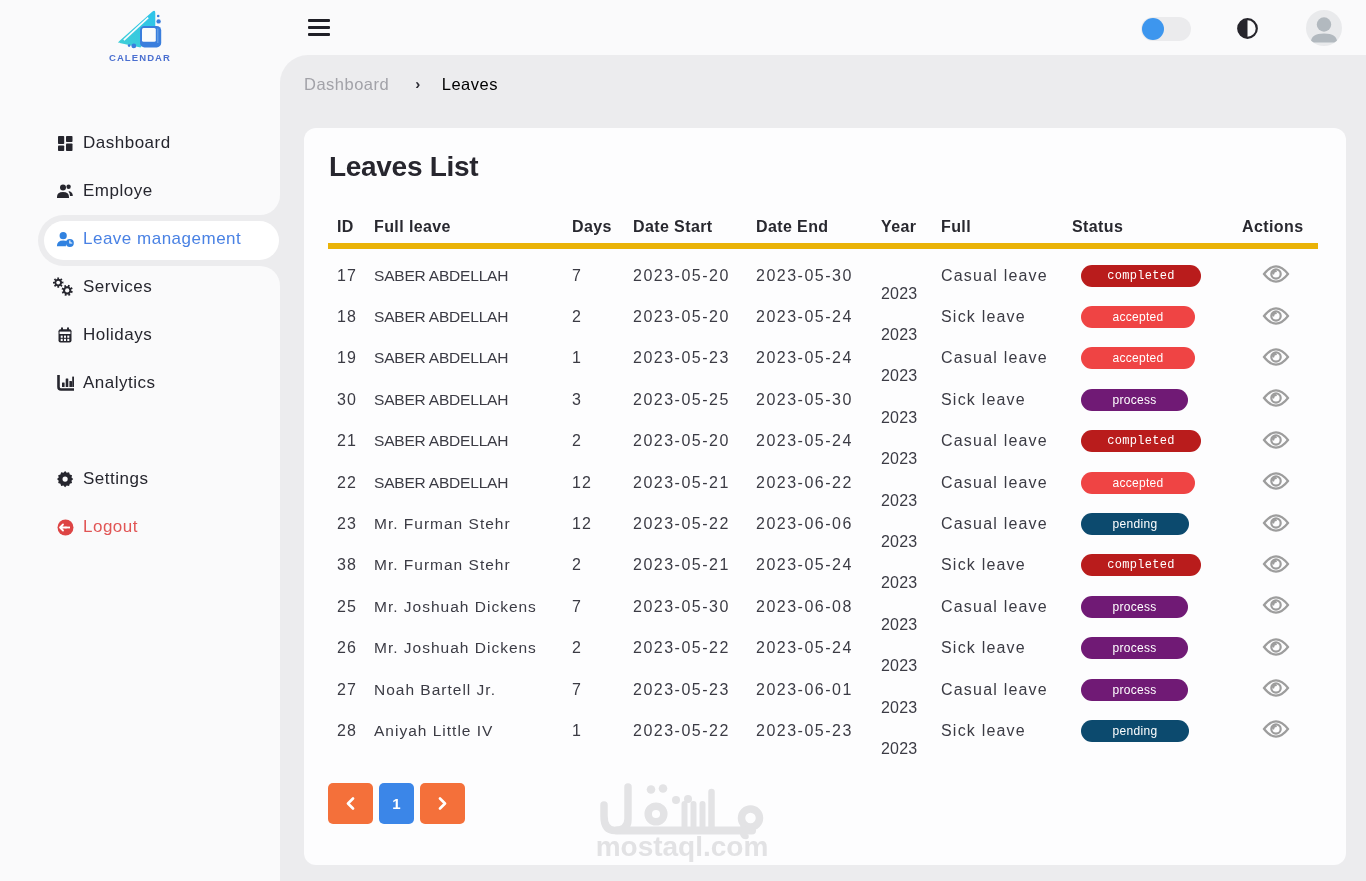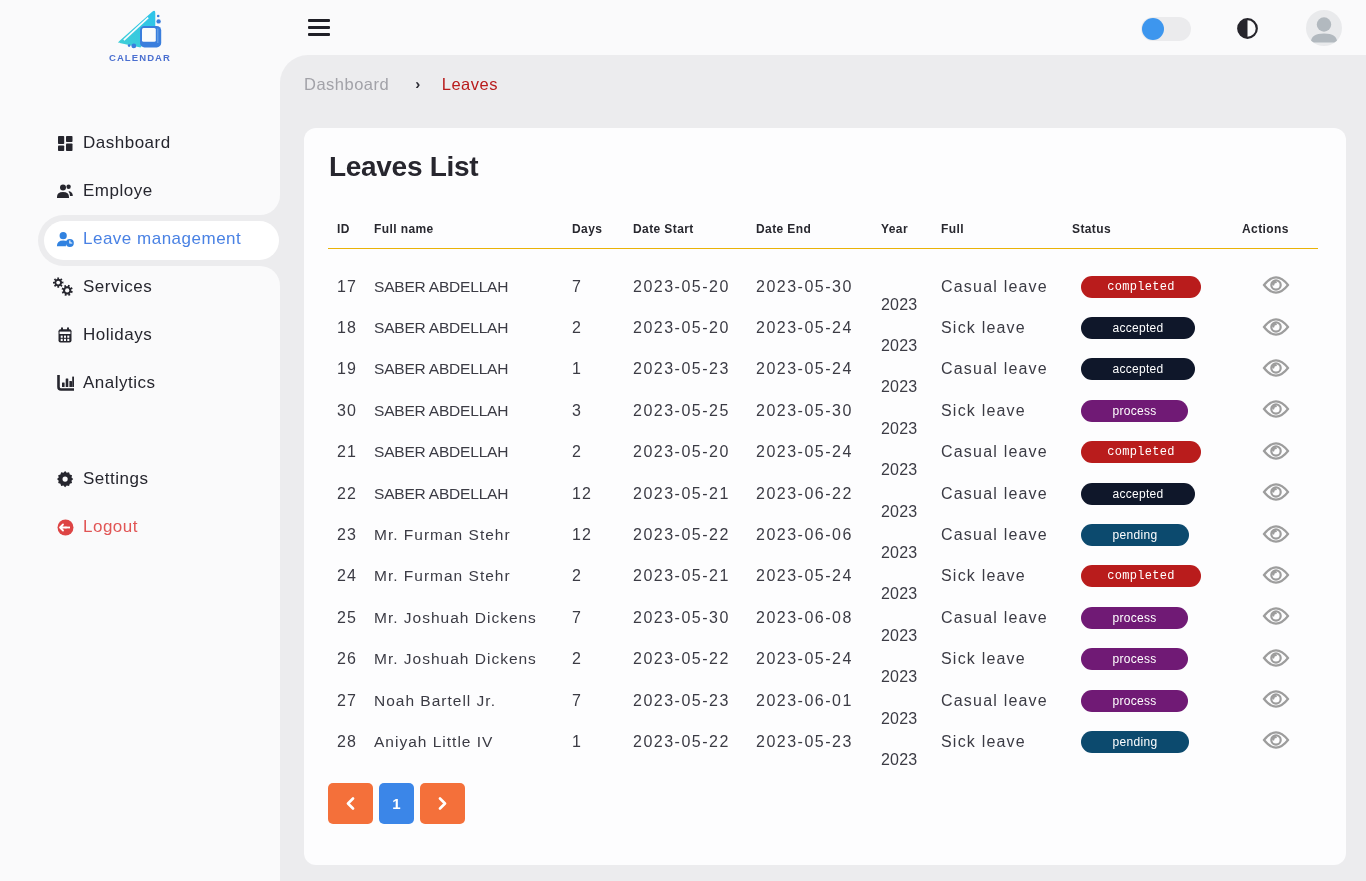--- a/index.html
+++ b/index.html
@@ -37,50 +37,50 @@
   .menu { position:absolute; left:0; top:119px; width:280px; }
   .mi { position:absolute; left:56px; height:48px; display:flex; align-items:center; font-size:17px; color:#26262e; letter-spacing:0.5px; }
   .mi .ic { width:18px; height:18px; margin-right:9px; display:flex; align-items:center; justify-content:center; }
   .mi.blue { color:#4a82e4; }
   .mi.red { color:#e15555; }
 
   
   .crumbs { position:absolute; left:304px; top:75px; font-size:16.5px; letter-spacing:0.5px; }
   .crumbs .c1 { color:#a2a2a8; }
   .crumbs .sep { color:#2b2b33; font-size:15px; font-weight:bold; padding-left:26px; padding-right:21px; position:relative; top:-1px; }
-  .crumbs .c2 { color:#b91c1c; }
+  .crumbs .c2 { color:#000000; }
 
   
   .card { position:absolute; left:304px; top:128px; width:1042px; height:737px; background:#fdfdfe; border-radius:12px; }
   .card h1 { font-size:28px; font-weight:bold; color:#27262e; letter-spacing:-0.3px; position:absolute; left:25px; top:24.5px; line-height:1; }
 
   .tbl { position:absolute; left:24px; top:82px; width:990px; }
   .trow { display:flex; align-items:center; height:41.4px; position:relative; font-size:16px; color:#3b3b44; letter-spacing:0.2px; }
   .trow:not(.head) .c-name { font-size:15.5px; letter-spacing:-0.2px; }
   .trow:not(.head) .c-name.mc { letter-spacing:1px; }
   .trow:not(.head) .c-ds, .trow:not(.head) .c-de { letter-spacing:1.5px; }
   .trow:not(.head) .c-type { letter-spacing:1.2px; }
   .trow:not(.head) .c-id, .trow:not(.head) .c-days { letter-spacing:1px; }
   .trow:not(.head) .c-year { letter-spacing:0.2px;margin-top:36px; }
-  .trow.head { height:39px; margin-bottom:17px; font-weight:bold; color:#28282f; border-bottom:1px solid #eab308; font-size:12px; letter-spacing:0.4px; }
+  .trow.head { height:39px; margin-bottom:6px; font-weight:bold; color:#28282f; border-bottom:6px solid #eab308; font-size:16px; letter-spacing:0.4px; }
   .c-id { width:46px; padding-left:9px; }
   .c-name { width:198px; }
   .c-days { width:61px; }
   .c-ds { width:123px; }
   .c-de { width:125px; }
   .c-year { width:60px; }
   .c-type { width:131px; }
   .c-status { width:170px; }
   .c-act { width:76px; }
   .c-act .eye { margin-left:20px; position:relative; top:-1.5px; }
   .trow .c-act { display:flex; align-items:center; }
 
   .badge { height:22px; margin-left:9px; border-radius:11px; color:#fff; font-size:12px; letter-spacing:0.3px; display:flex; align-items:center; justify-content:center; width:120px; }
   .b-completed { background:#b91c1c; width:120px;font-family:Liberation Mono, monospace; }
-  .b-accepted { background:#0f172a; width:114px; }
+  .b-accepted { background:#ef4444; width:114px; }
   .b-process { background:#701a75; width:107px; }
   .b-pending { background:#0c4a6e; width:108px; }
 
   
   .pager { position:absolute; left:24px; top:654.6px; display:flex; }
   .pbtn { width:45px; height:41px; border-radius:5px; background:#f4703a; color:#fff; display:flex; align-items:center; justify-content:center; margin-right:6px; font-size:15px; font-weight:bold; }
   .pbtn.num { width:35px; background:#3b86e8; }
 
   
   .wm { position:absolute; left:281px; top:644px; }
@@ -219,21 +219,21 @@
     </svg>
   </div>
 
   <div class="crumbs"><span class="c1">Dashboard</span><span class="sep">›</span><span class="c2">Leaves</span></div>
 
   <div class="card">
     <h1>Leaves List</h1>
     <div class="tbl">
       <div class="trow head">
         <div class="c-id">ID</div>
-        <div class="c-name">Full name</div>
+        <div class="c-name">Full leave</div>
         <div class="c-days">Days</div>
         <div class="c-ds">Date Start</div>
         <div class="c-de">Date End</div>
         <div class="c-year">Year</div>
         <div class="c-type">Full</div>
         <div class="c-status">Status</div>
         <div class="c-act">Actions</div>
       </div>
       <div class="trow">
         <div class="c-id">17</div>
@@ -369,21 +369,21 @@
         <div class="c-act">
           <svg class="eye" width="28" height="22" viewBox="0 0 28 22">
             <path d="M2 11 Q8 3.4 14 3.4 Q20 3.4 26 11 Q20 18.6 14 18.6 Q8 18.6 2 11 Z" fill="none" stroke="#9d9d9d" stroke-width="2.2"></path>
             <circle cx="14" cy="11" r="4.7" fill="none" stroke="#9d9d9d" stroke-width="2.2"></circle>
             <circle cx="12.4" cy="9.3" r="2.5" fill="#9d9d9d"></circle>
             <circle cx="14.4" cy="11.2" r="2.2" fill="#fdfdfe"></circle>
           </svg>
         </div>
       </div>
       <div class="trow">
-        <div class="c-id">24</div>
+        <div class="c-id">38</div>
         <div class="c-name mc">Mr. Furman Stehr</div>
         <div class="c-days">2</div>
         <div class="c-ds">2023-05-21</div>
         <div class="c-de">2023-05-24</div>
         <div class="c-year">2023</div>
         <div class="c-type">Sick leave</div>
         <div class="c-status">
           <div class="badge b-completed">completed</div>
         </div>
         <div class="c-act">
@@ -482,13 +482,33 @@
           <path d="M7 1.5 L2 6.5 L7 11.5" stroke="#fff" stroke-width="2.6" fill="none" stroke-linecap="round" stroke-linejoin="round"></path>
         </svg>
       </div>
       <div class="pbtn num">1</div>
       <div class="pbtn">
         <svg width="9" height="13" viewBox="0 0 9 13">
           <path d="M2 1.5 L7 6.5 L2 11.5" stroke="#fff" stroke-width="2.6" fill="none" stroke-linecap="round" stroke-linejoin="round"></path>
         </svg>
       </div>
     </div>
+    <div class="wm">
+      <svg width="200" height="95" viewBox="0 0 200 95">
+        <g stroke="#e3e3e5" fill="none" stroke-linecap="round">
+          <path d="M32,58.5 L167,58.5" stroke-width="8"></path>
+          <path d="M43,15 L43,47 Q43,58.5 30,58.5 Q19,58.5 19,44 L19,33" stroke-width="7.5"></path>
+          <circle cx="71" cy="42" r="7.8" stroke-width="7.5"></circle>
+          <path d="M99.5,32 L99.5,55 M108.5,32 L108.5,55 M117.5,32 L117.5,55" stroke-width="6"></path>
+          <path d="M126.5,20 L126.5,55" stroke-width="6.5"></path>
+          <circle cx="165.5" cy="46" r="9" stroke-width="7.5"></circle>
+          <path d="M158.5,53 Q155.5,64.5 161,64.5" stroke-width="5.5"></path>
+        </g>
+        <g fill="#e3e3e5">
+          <circle cx="66" cy="17.5" r="4.3"></circle>
+          <circle cx="78" cy="16.5" r="4.3"></circle>
+          <circle cx="91" cy="28" r="4"></circle>
+          <circle cx="103" cy="27" r="4"></circle>
+        </g>
+        <text x="97" y="83.5" text-anchor="middle" font-family="Liberation Sans, sans-serif" font-weight="bold" font-size="28" fill="#e2e2e4">mostaql.com</text>
+      </svg>
+    </div>
   </div>
 
 </body></html>

